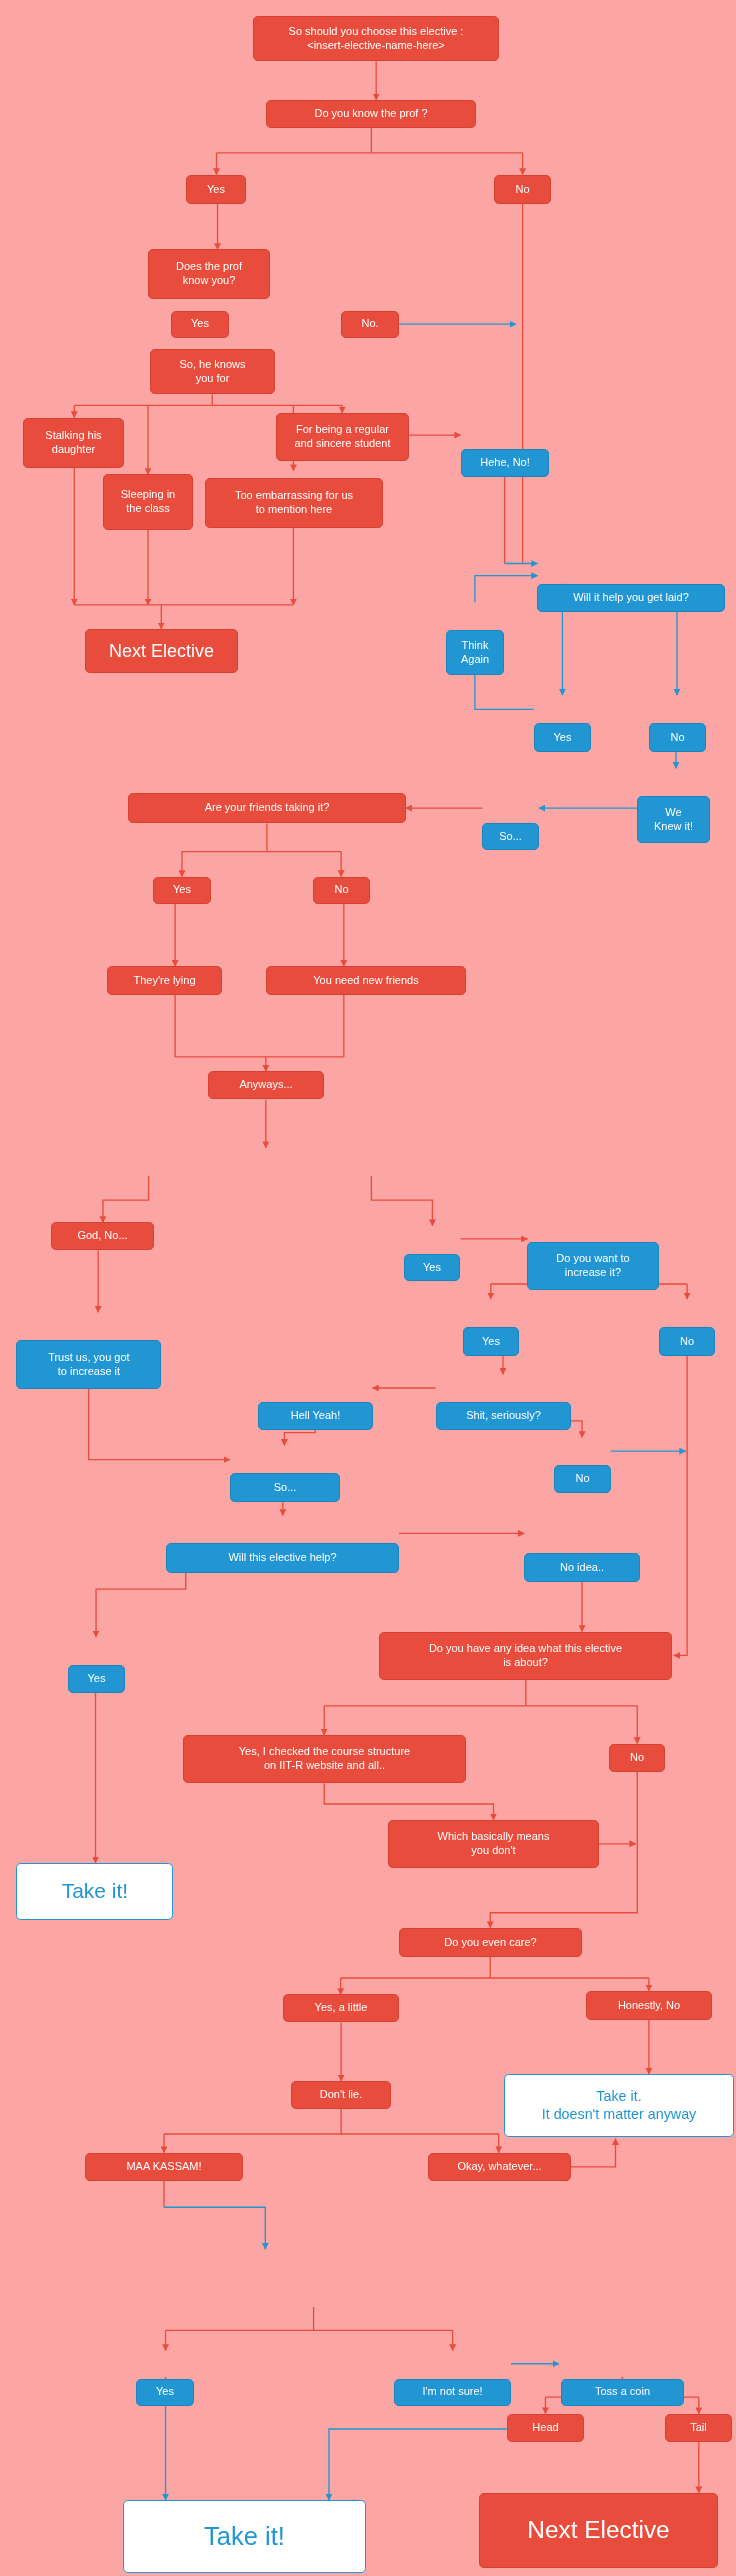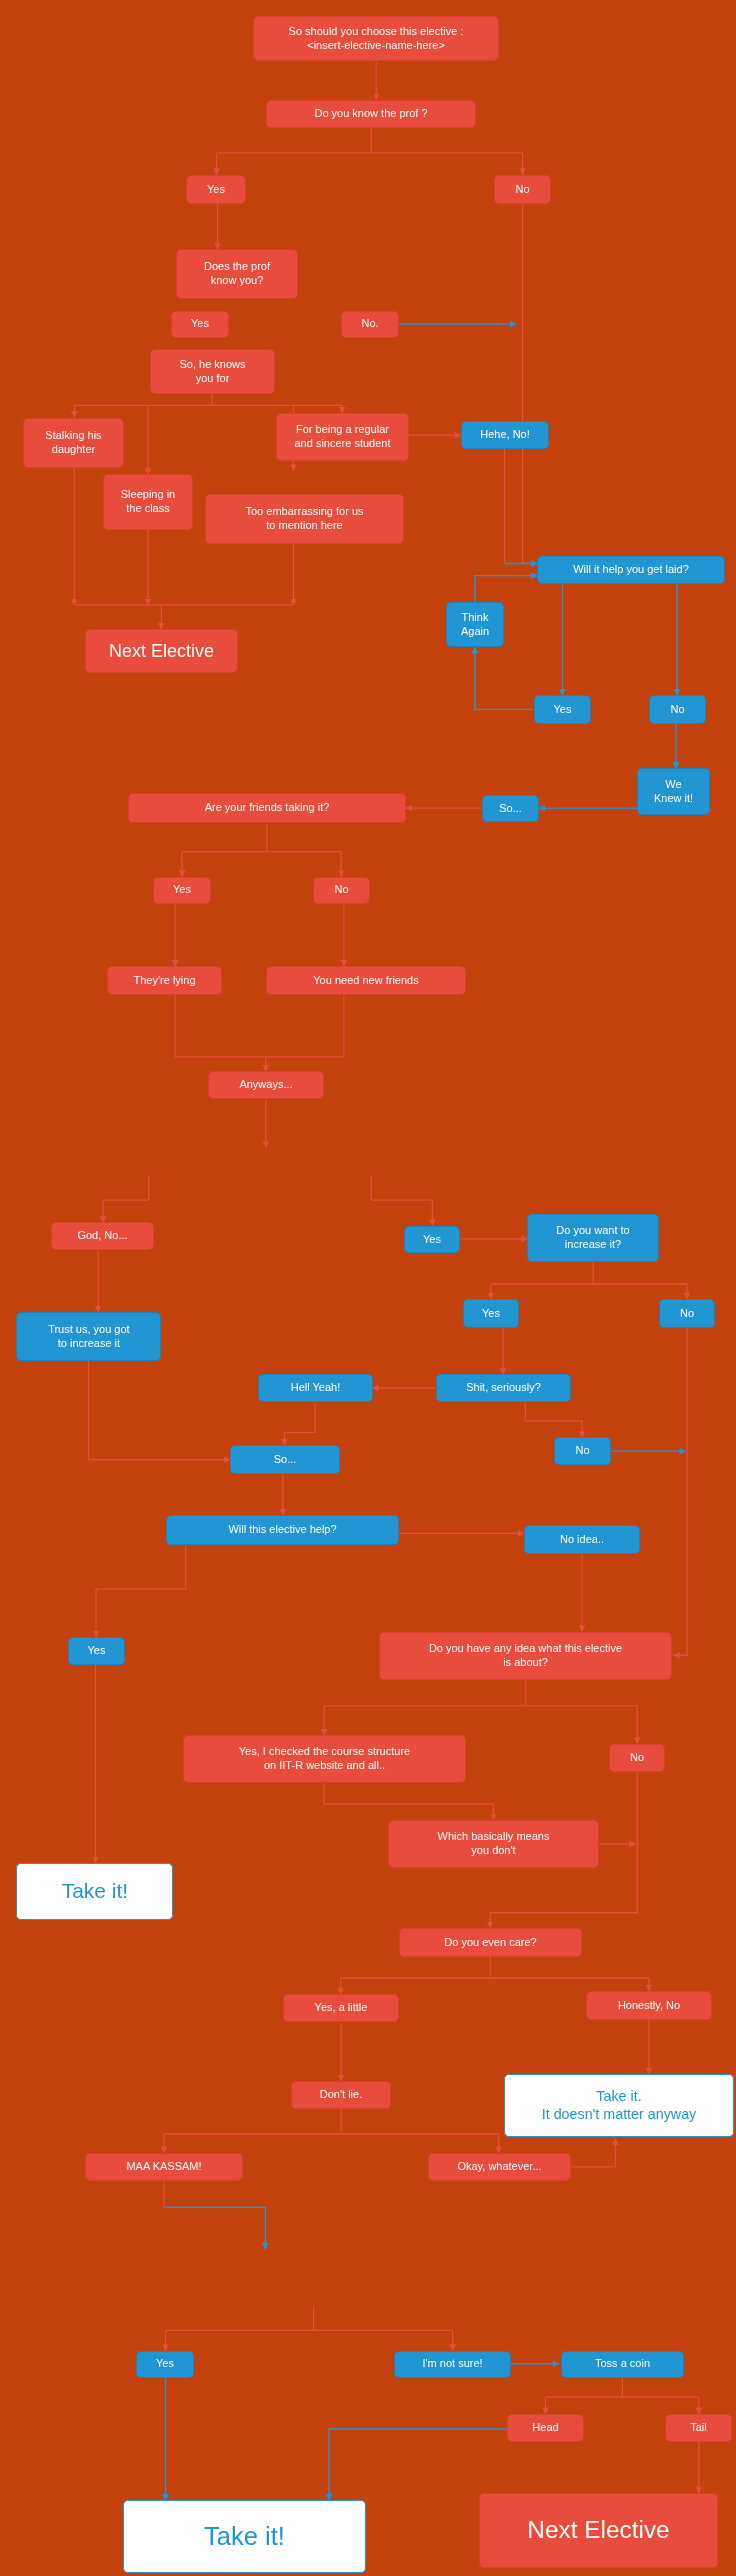--- a/index.html
+++ b/index.html
@@ -1,23 +1,23 @@
 <!DOCTYPE html>
 <html style="font-size:8.5px"><head>
 <meta charset="utf-8">
 <style>
   html,body{margin:0;padding:0;background:#ffffff;}
-  .stage{position:relative;width:737px;height:2576px;background:#c2410c;overflow:hidden;
+  .stage{position:relative;width:737px;height:2576px;background:#fca5a5;overflow:hidden;
          font-family:"Liberation Sans",sans-serif;}
   #edges{position:absolute;left:0;top:0;}
   .node{position:absolute;display:flex;align-items:center;justify-content:center;
         text-align:center;border-radius:4.8px;font-size:11px;line-height:1.25;
         white-space:pre-line;padding:2.1px 5.3px;box-sizing:border-box;}
   .red{background:#e74c3c;color:#ffffff;border:1.1px solid #d8402f;}
-  .blue{background:#2196d3;color:#ffffff;border:1.1px solid #1b84bb;}
+  .blue{background:#2196d3;color:#ffffff;border:1.1px solid #1b84bb;margin-top:28px;}
   .white{background:#ffffff;color:#2196d3;border:1.6px solid #2196d3;}
 </style>
 </head>
 <body>
 
 <div class="stage">
 
   <svg id="edges" width="737" height="2576" viewBox="0 0 1389 4855">
     <defs>
       <marker id="ar" viewBox="0 0 10 10" refX="9" refY="5" markerWidth="13" markerHeight="13" markerUnits="userSpaceOnUse" orient="auto">
@@ -120,34 +120,34 @@
       <path d="M312,4480 L312,4712" fill="none" stroke="#2196d3" stroke-width="2.5" marker-end="url(#ab)"></path>
       <path d="M956,4578 L620,4578 L620,4712" fill="none" stroke="#2196d3" stroke-width="2.5" marker-end="url(#ab)"></path>
       <path d="M1317,4602 L1317,4698" fill="none" stroke="#e74c3c" stroke-width="2.5" marker-end="url(#ar)"></path>
     </svg>
 
   <div class="node red" style="left:253px;top:16.4px;width:246px;height:45px">So should you choose this elective :
 &lt;insert-elective-name-here&gt;</div>
   <div class="node red" style="left:266px;top:100px;width:210px;height:28px">Do you know the prof ?</div>
   <div class="node red" style="left:186px;top:175px;width:60px;height:29px">Yes</div>
   <div class="node red" style="left:494px;top:175px;width:57px;height:29px">No</div>
-  <div class="node red" style="left:176px;top:249px;width:122px;height:50px">Does the prof
+  <div class="node red" style="left:148px;top:249px;width:122px;height:50px">Does the prof
 know you?</div>
   <div class="node red" style="left:171px;top:311px;width:58px;height:26.5px">Yes</div>
   <div class="node red" style="left:341px;top:311px;width:58px;height:26.5px">No.</div>
   <div class="node red" style="left:150px;top:349px;width:125px;height:45px">So, he knows
 you for</div>
   <div class="node red" style="left:23px;top:418px;width:101px;height:50px">Stalking his
 daughter</div>
   <div class="node red" style="left:276px;top:413px;width:133px;height:48px">For being a regular
 and sincere student</div>
   <div class="node blue" style="left:461px;top:421px;width:88px;height:28px">Hehe, No!</div>
   <div class="node red" style="left:103px;top:474px;width:90px;height:56px">Sleeping in
 the class</div>
-  <div class="node red" style="left:205px;top:494px;width:199px;height:50px">Too embarrassing for us
+  <div class="node red" style="left:205px;top:478px;width:178px;height:50px">Too embarrassing for us
 to mention here</div>
   <div class="node red" style="left:85px;top:629px;width:153px;height:44px;font-size:18px">Next Elective</div>
   <div class="node blue" style="left:537px;top:556px;width:188px;height:28px">Will it help you get laid?</div>
   <div class="node blue" style="left:446px;top:602px;width:58px;height:45px">Think
 Again</div>
   <div class="node blue" style="left:534px;top:695px;width:57px;height:29px">Yes</div>
   <div class="node blue" style="left:649px;top:695px;width:57px;height:29px">No</div>
   <div class="node blue" style="left:637px;top:768px;width:73px;height:47px">We
 Knew it!</div>
   <div class="node blue" style="left:482px;top:795px;width:57px;height:27px">So...</div>

